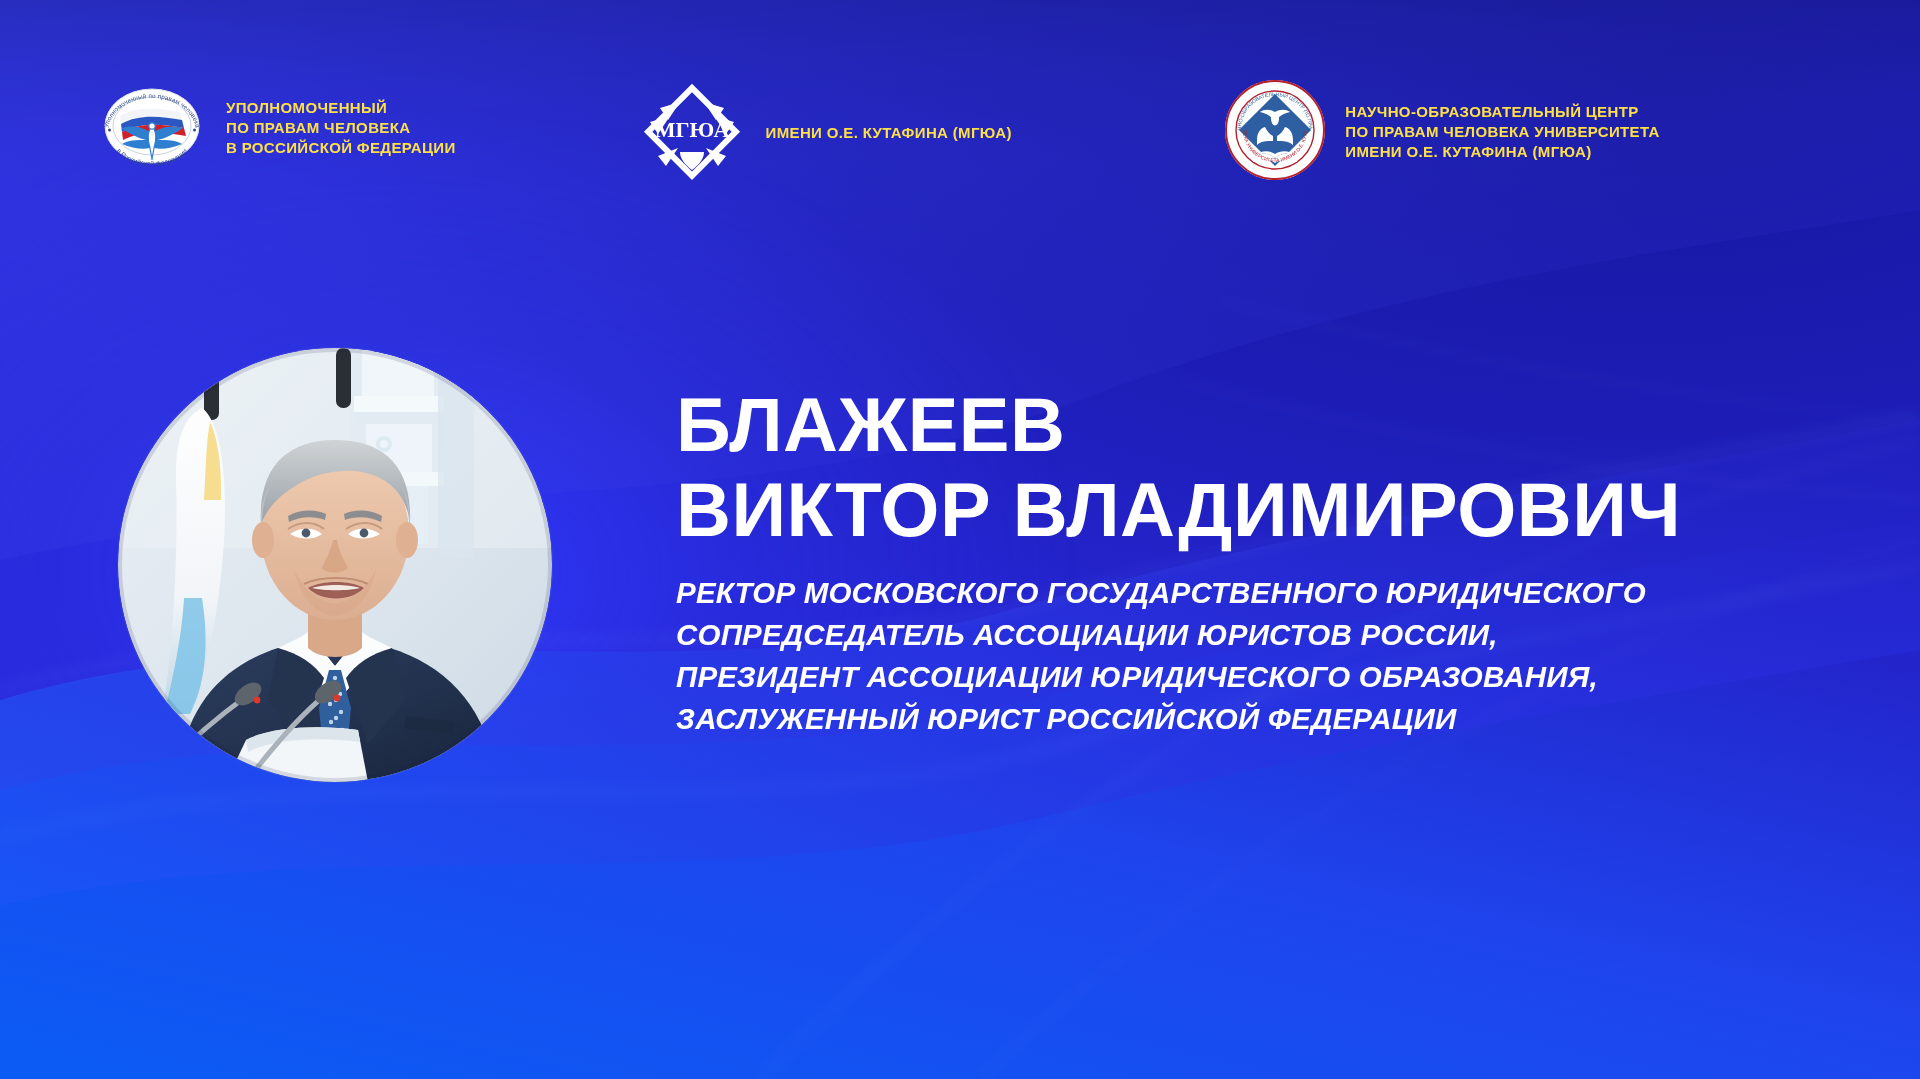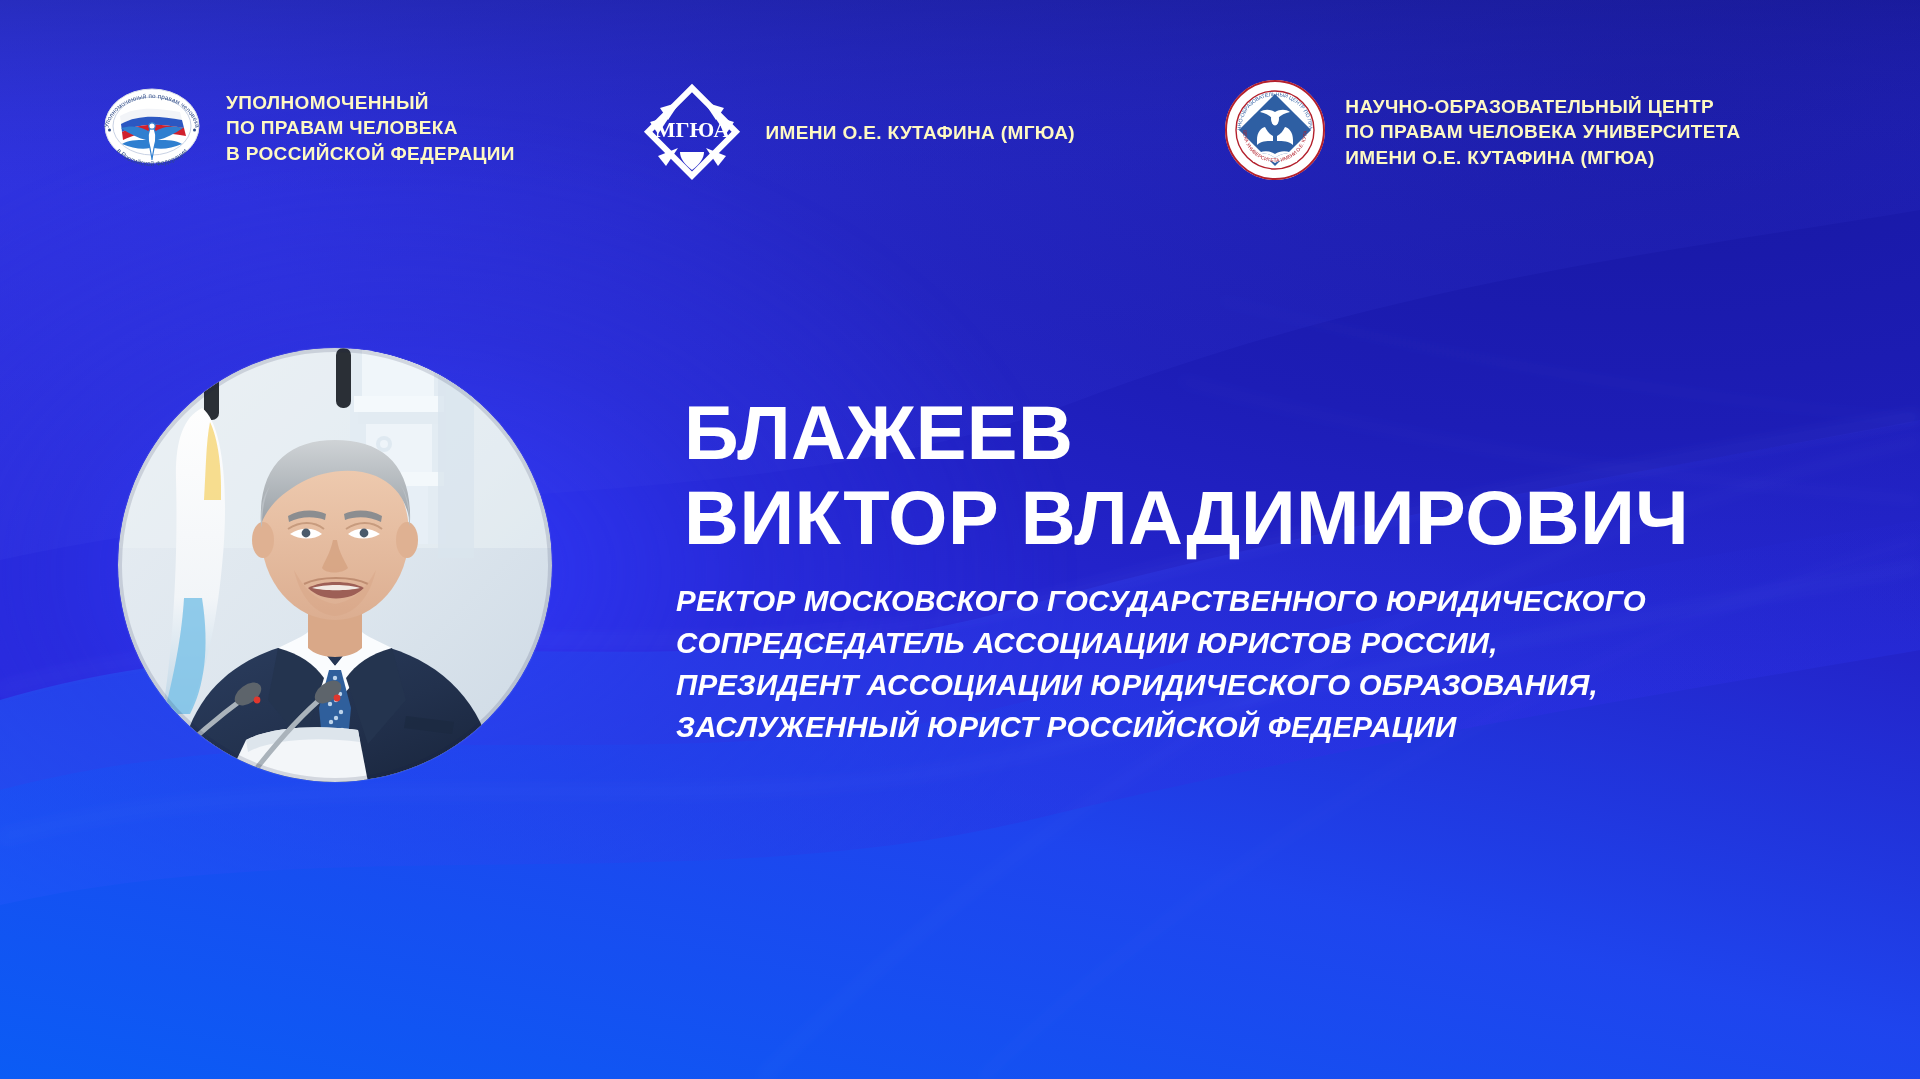--- a/index.html
+++ b/index.html
@@ -58,22 +58,22 @@
     align-items: center;
     gap: 18px;
   }
   .logo-block.b1 { width: 560px; }
   .logo-block.b2 { width: 610px; }
   .logo-block.b3 { width: 640px; }
 
   .logo-mark { flex: 0 0 auto; }
 
   .logo-text {
-    color: #fef9c3;
-    font-size: 19px;
+    color: #fde047;
+    font-size: 15px;
     font-weight: bold;
     letter-spacing: .35px;
     line-height: 1.33;
     text-transform: uppercase;
     white-space: nowrap;
   }
   .logo-text div { display: block; }
 
   
   .portrait {
@@ -95,21 +95,21 @@
     top: 382px;
     width: 1180px;
   }
   .person-name {
     color: #ffffff;
     font-size: 76px;
     font-weight: bold;
     line-height: 1.12;
     letter-spacing: .5px;
     text-transform: uppercase;
-    margin: 8px;
+    margin: 0;
   }
   .person-name .ln { display: block; }
 
   .person-titles {
     margin-top: 20px;
     color: #ffffff;
     font-size: 29.5px;
     font-style: italic;
     font-weight: bold;
     line-height: 1.42;

